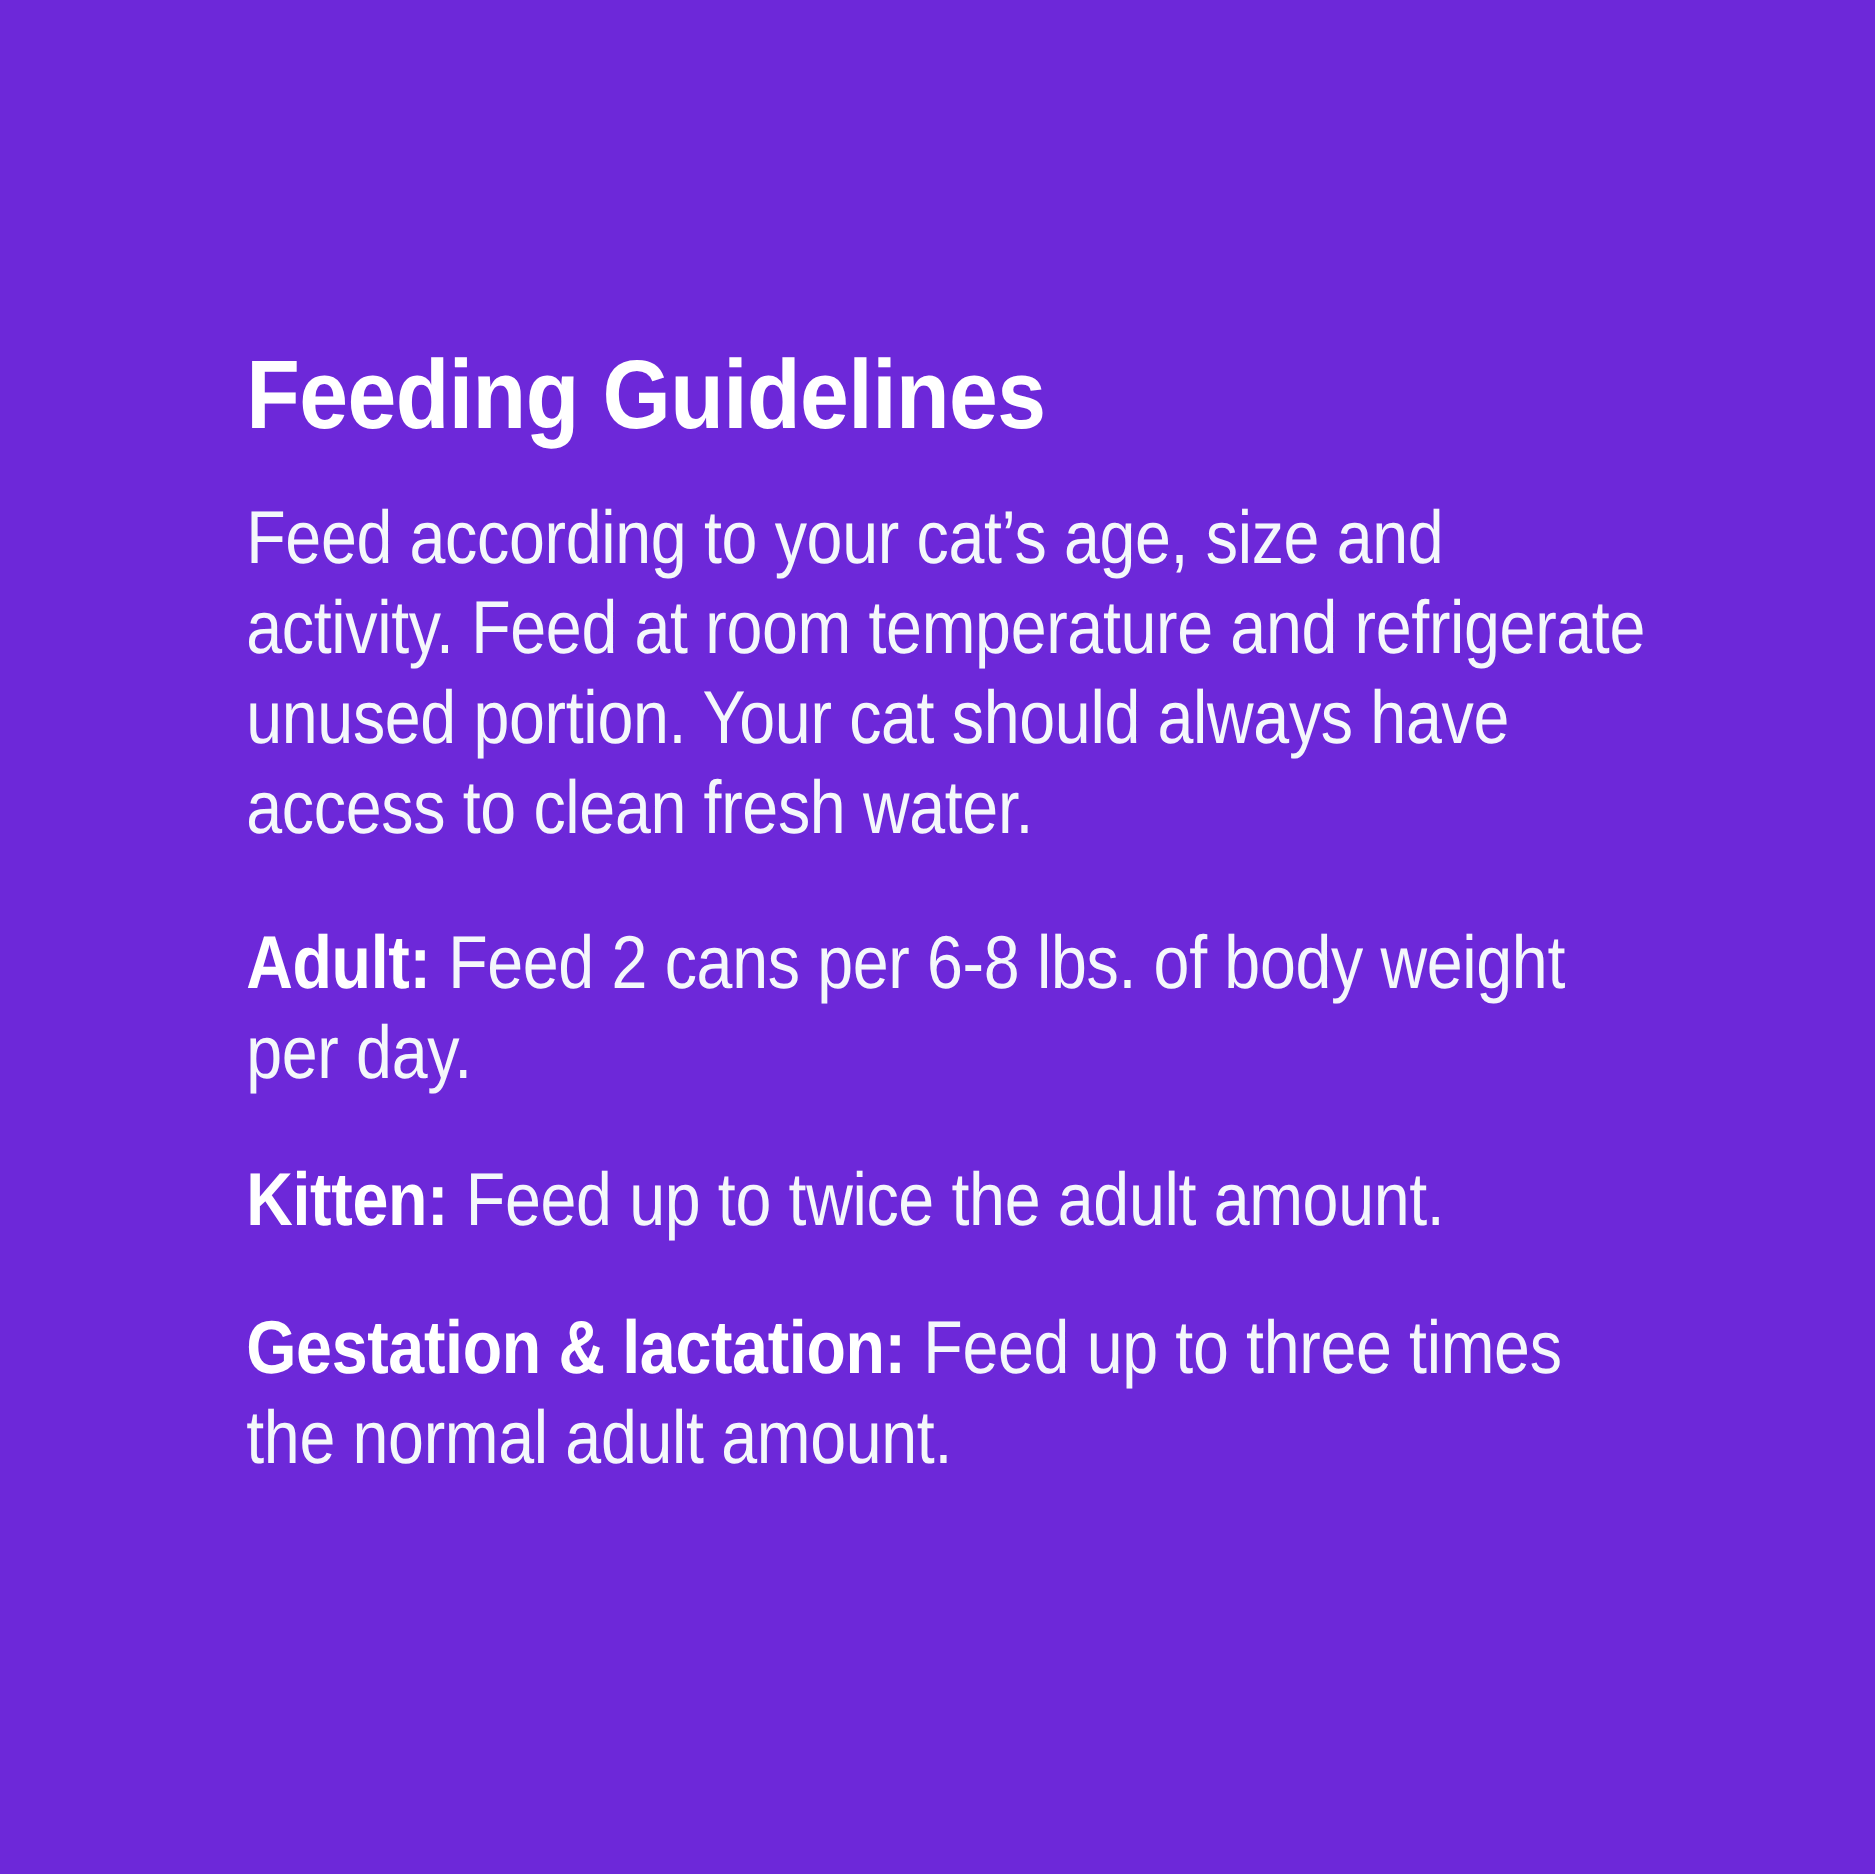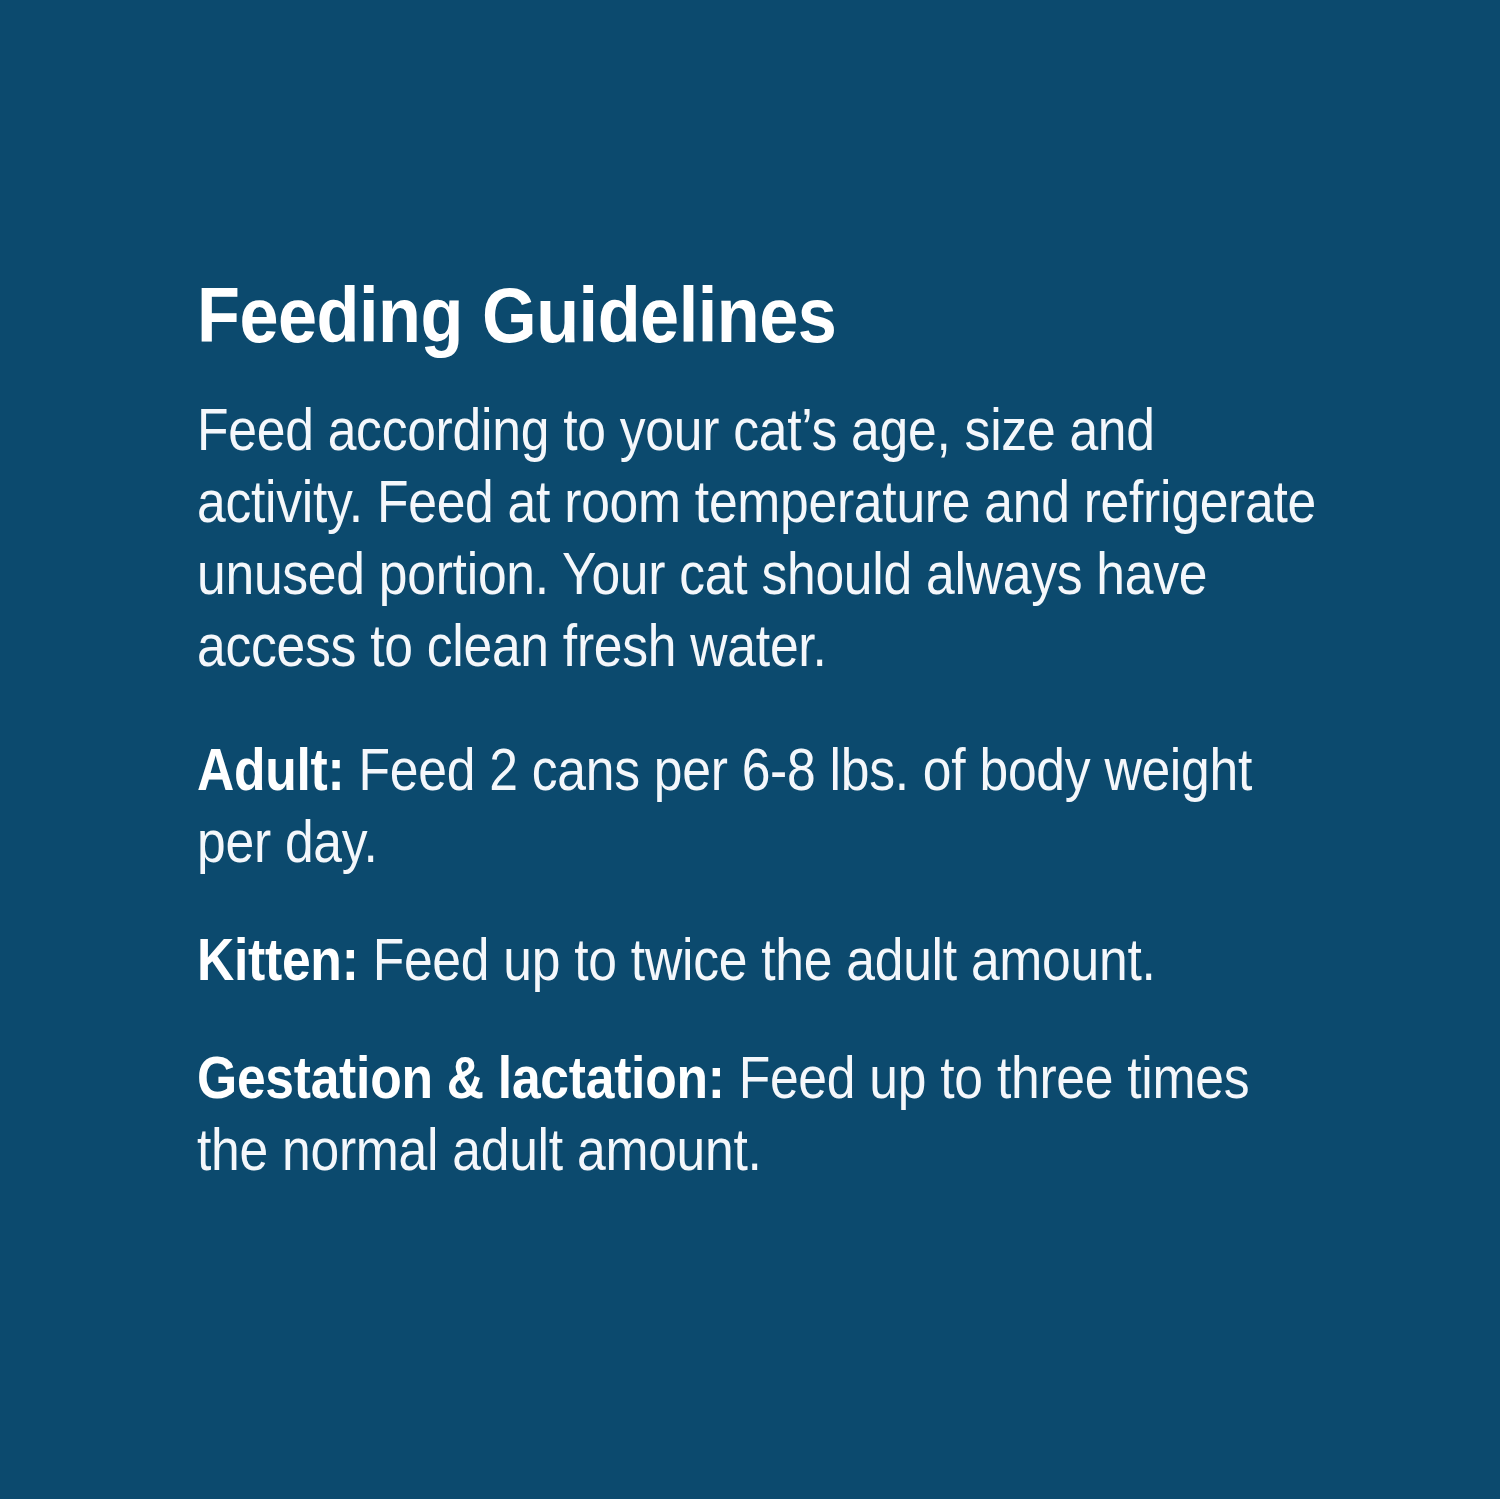--- a/index.html
+++ b/index.html
@@ -14,21 +14,21 @@
     font-family: "Liberation Sans", "DejaVu Sans", sans-serif;
     overflow: hidden;
   }
 
   .panel {
     position: absolute;
     left: 0;
     top: 0;
     width: 1500px;
     height: 1499px;
-    background: #0c4a6e;
+    background: #6d28d9;
     box-sizing: border-box;
   }
 
   .content {
     position: absolute;
     left: 197px;
     top: 272px;
     width: 1130px;
   }
 

